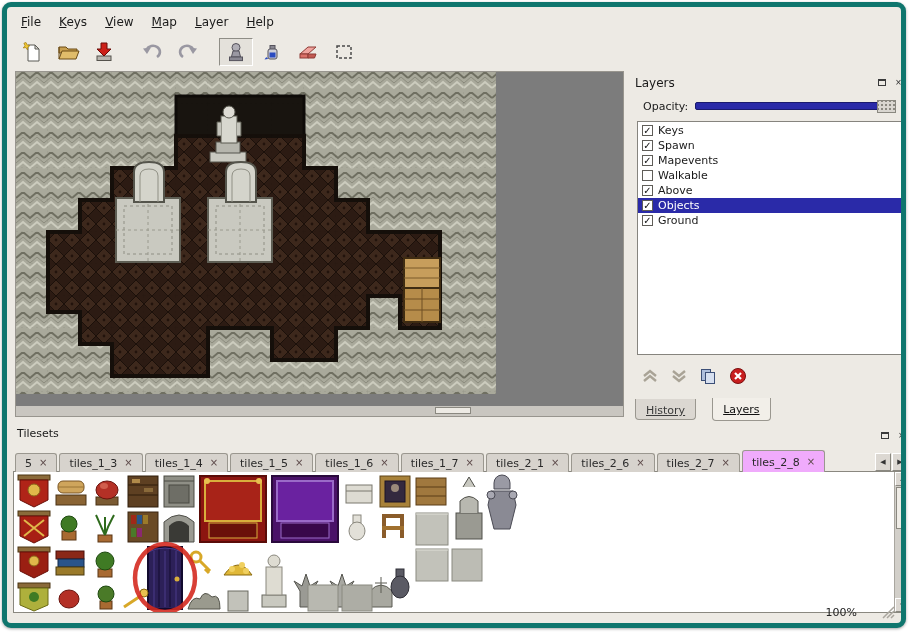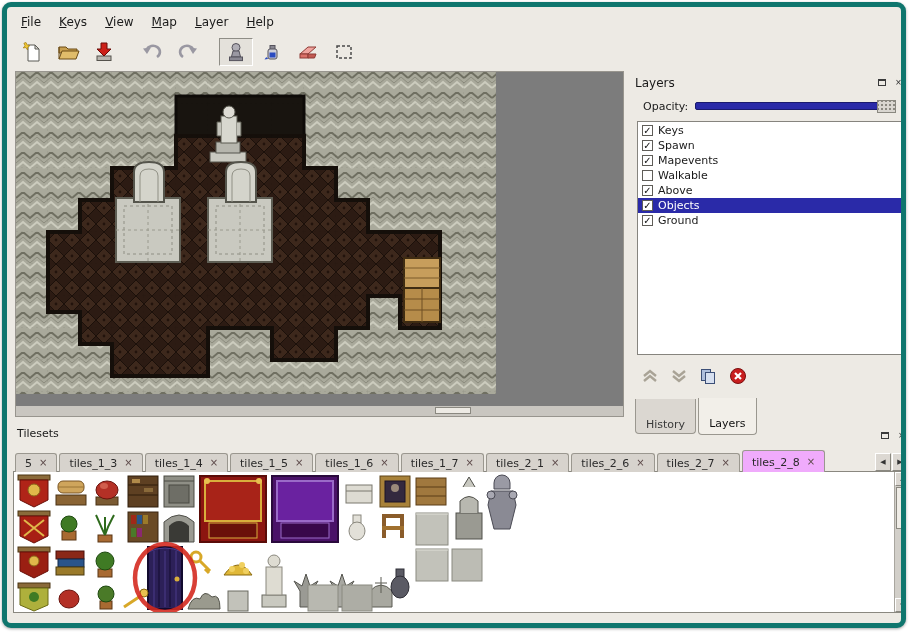--- a/index.html
+++ b/index.html
@@ -45,22 +45,22 @@
   .layers-list{position:absolute;left:6px;right:6px;top:48px;bottom:66px;background:#fff;
                border:1px solid #86847e;overflow:hidden;padding-top:1px;}
   .layer-row{height:15px;display:flex;align-items:center;padding-left:2px;font-size:11px;}
   .layer-row.selected{background:#2a2aa8;color:#fff;}
   .cb{width:11px;height:11px;background:#fff;border:1px solid #5f5d58;margin:0 5px 0 2px;
       display:flex;align-items:center;justify-content:center;flex:none;}
   .cb .check{font-size:10px;line-height:10px;font-weight:bold;color:#111;}
   .layers-toolbar{position:absolute;left:10px;bottom:32px;height:26px;display:flex;align-items:center;gap:11px;}
   .ltbtn{background:transparent;border:none;padding:0;display:flex;align-items:center;}
   .panel-tabs{position:absolute;left:4px;bottom:0;height:22px;display:flex;align-items:flex-start;}
-  .ptab{padding:19px 10px 2px;font-size:11px;background:#dbd7d1;border:1px solid #9a978f;border-top:none;
-        border-radius:0 0 4px 4px;margin-right:2px;color:#3a3a3a;}
+  .ptab{padding:5px 10px 2px;font-size:11px;background:#dbd7d1;border:1px solid #9a978f;border-top:none;
+        border-radius:0 0 4px 4px;margin-right:16px;color:#3a3a3a;text-decoration:underline;}
   .ptab.active{background:#f2efe9;color:#111;padding-bottom:4px;margin-top:-1px;}
   
   .tilesets-panel{position:absolute;left:4px;top:420px;width:901px;height:190px;}
   .ts-titlebar{position:relative;height:18px;display:flex;align-items:flex-start;padding:0 6px;font-size:11px;}
   .ts-tabs{position:absolute;left:4px;top:20px;right:40px;height:25px;display:flex;align-items:flex-end;z-index:2;overflow:hidden;}
   .ttab{display:flex;align-items:center;gap:7px;height:19px;padding:0 9px;font-size:11px;white-space:nowrap;
         background:#d7d3cd;border:1px solid #9a978f;border-bottom:none;border-radius:3px 3px 0 0;margin-right:2px;color:#2a2a2a;}
   .ttab.active{height:23px;background:#f0abfc;margin-bottom:-1px;z-index:3;}
   .tclose{font-size:10px;line-height:10px;color:#5d4a4a;}
   .tab-arrows{position:absolute;right:4px;top:26px;display:flex;gap:1px;z-index:4;}
@@ -571,14 +571,20 @@
             <span>▲</span>
           </button>
         <div class="vthumb"></div>
         <button class="vbtn down">
             <span>▼</span>
           </button>
       </div>
     </div>
   </div>
 
+  <div class="statusbar">
+    <span class="zoom-label">100%</span>
+    <svg class="resize-grip" width="13" height="13">
+      <path d="M12,1 L1,12 M12,5 L5,12 M12,9 L9,12" stroke="#a9a69e" stroke-width="1.5"></path>
+    </svg>
+  </div>
 
 </div>
 
 </body></html>

